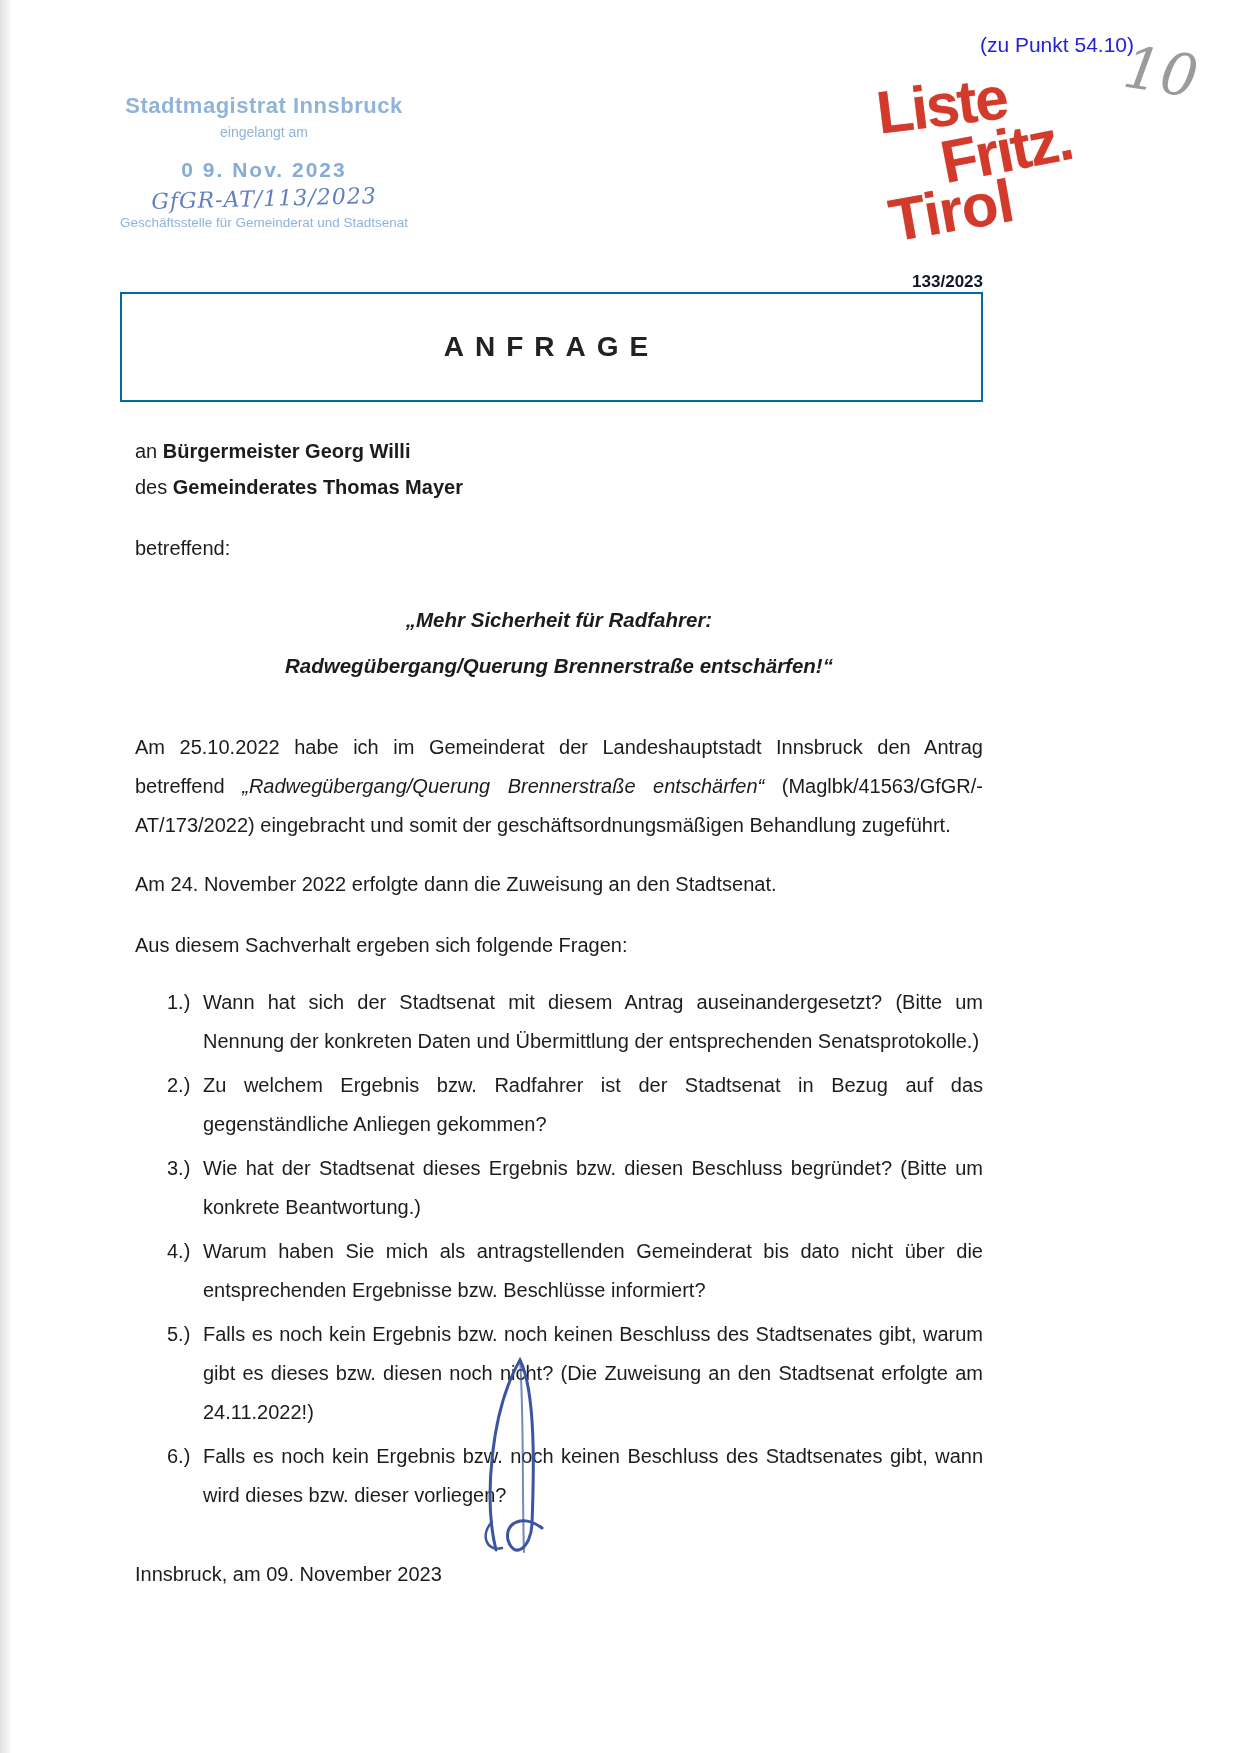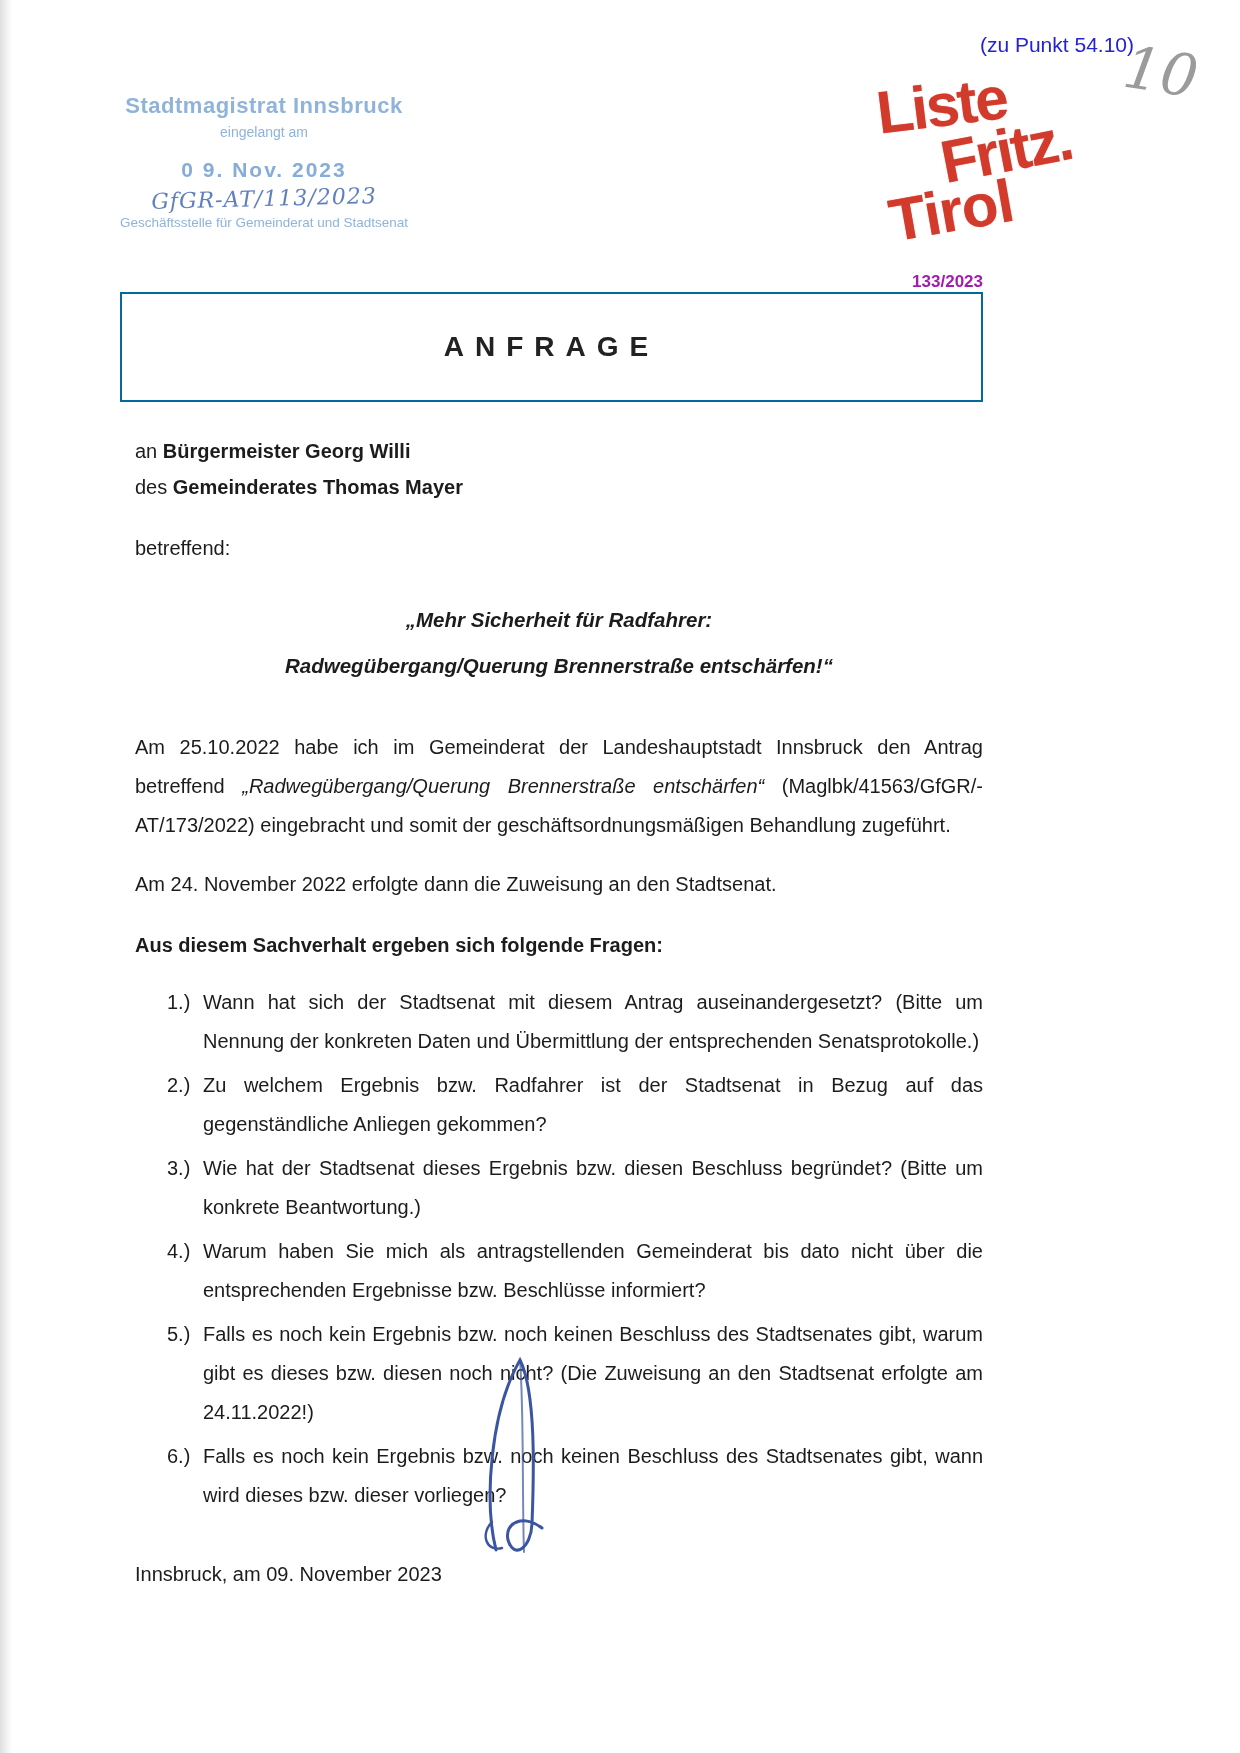--- a/index.html
+++ b/index.html
@@ -53,21 +53,21 @@
     transform:rotate(-9deg);
     text-shadow:0 0 1px rgba(210,58,44,.55);
   }
   .party-stamp .p1 { font-size:60px; letter-spacing:-2px; margin-left:2px; transform:rotate(2deg); }
   .party-stamp .p2 { font-size:60px; letter-spacing:-2px; margin-left:58px; margin-top:-6px; transform:rotate(-2deg); }
   .party-stamp .p3 { font-size:60px; letter-spacing:-1px; margin-left:-2px; margin-top:-6px; transform:rotate(-1deg); }
 
   
   .file-number {
     position:absolute; top:272px; right:257px;
-    font-size:17px; font-weight:700; color:#a21caf;
+    font-size:17px; font-weight:700; color:#0f172a;
   }
 
   
   .title-box {
     position:absolute; top:292px; left:120px; width:863px; height:110px;
     border:2px solid #0369a1;
     display:flex; align-items:center; justify-content:center;
     box-sizing:border-box;
   }
   .title-box .title {
@@ -84,21 +84,21 @@
   .re-label { margin:38px 0 0 0; }
 
   .subject { text-align:center; margin-top:48px; }
   .subject .sub1, .subject .sub2 { font-weight:700; font-style:italic; font-size:20.5px; margin-bottom:22px; }
   .subject .sub3 { font-weight:700; font-size:20.5px; margin-bottom:0; }
 
   .para { text-align:justify; line-height:1.95; margin-top:50px; }
   .para .it { font-style:italic; }
   .single-line { margin-top:10px; line-height:1.95; }
 
-  .q-heading { font-weight:700; margin-top:30px; }
+  .q-heading { font-weight:400; margin-top:30px; }
 
   .questions { margin-top:26px; margin-left:32px; }
   .q-item { display:flex; margin-bottom:5px; line-height:1.95; }
   .q-num { width:36px; flex:0 0 36px; }
   .q-text { flex:1; text-align:justify; }
 
   .place-date { margin-top:48px; }
 
   
   .signature {

